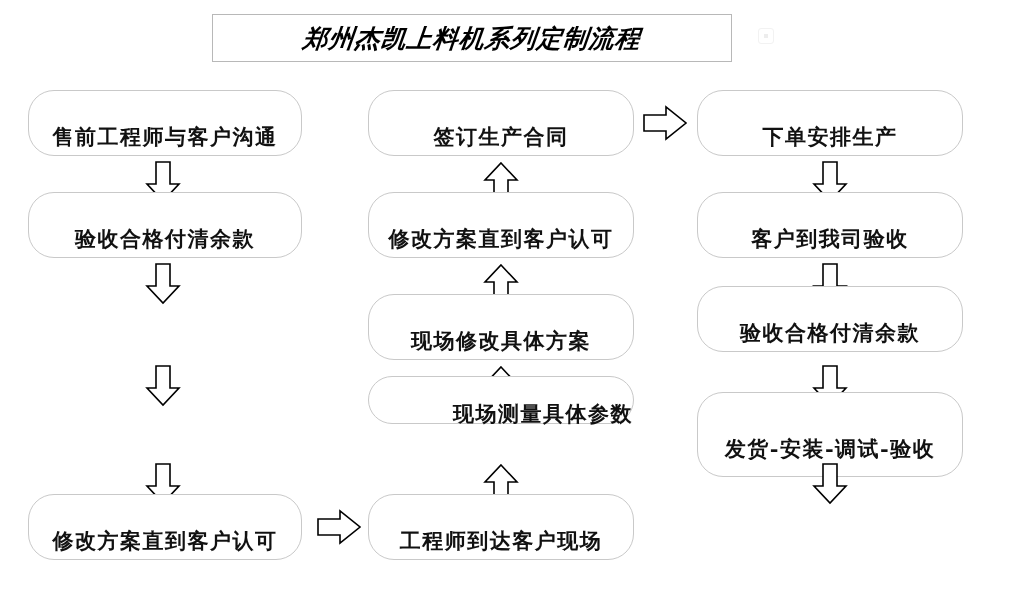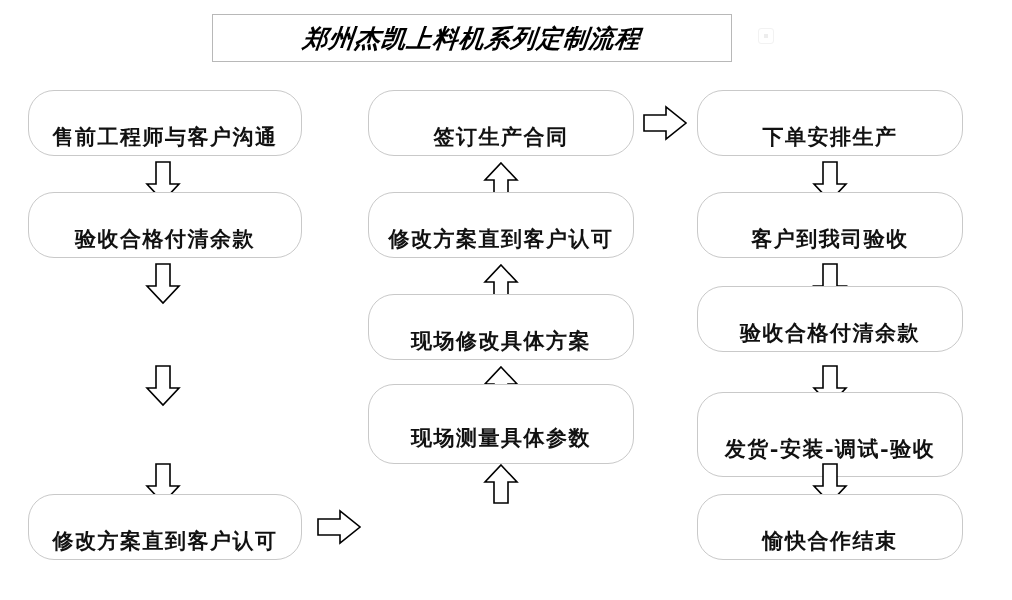--- a/index.html
+++ b/index.html
@@ -176,30 +176,33 @@
   <div class="node" style="left:368px; top:294px; width:266px; height:66px;">
     <span class="node-label">现场修改具体方案</span>
   </div>
 
   <div class="arrow" style="left:479px; top:364px;">
     <svg width="44" height="44" viewBox="0 0 44 44">
         <polygon points="22,3 38,20 29,20 29,41 15,41 15,20 6,20"></polygon>
       </svg>
   </div>
 
-  <div class="node" style="left:368px; top:384px; width:266px; height:80px;">
+  <div class="node" style="left:368px; top:376px; width:266px; height:48px;justify-content:flex-end;">
     <span class="node-label">现场测量具体参数</span>
   </div>
 
   <div class="arrow" style="left:479px; top:462px;">
     <svg width="44" height="44" viewBox="0 0 44 44">
         <polygon points="22,3 38,20 29,20 29,41 15,41 15,20 6,20"></polygon>
       </svg>
   </div>
 
+  <div class="node" style="left:368px; top:494px; width:266px; height:66px;">
+    <span class="node-label">工程师到达客户现场</span>
+  </div>
 
   <div class="arrow" style="left:642px; top:102px;">
     <svg width="48" height="42" viewBox="0 0 48 42">
         <polygon points="2,13 24,13 24,5 44,21 24,37 24,29 2,29"></polygon>
       </svg>
   </div>
 
   <div class="node" style="left:697px; top:90px; width:266px; height:66px;">
     <span class="node-label">下单安排生产</span>
   </div>
@@ -233,17 +236,14 @@
   <div class="node" style="left:697px; top:392px; width:266px; height:85px;">
     <span class="node-label">发货-安装-调试-验收</span>
   </div>
 
   <div class="arrow" style="left:808px; top:462px;">
     <svg width="44" height="44" viewBox="0 0 44 44">
         <polygon points="15,2 29,2 29,24 38,24 22,41 6,24 15,24"></polygon>
       </svg>
   </div>
 
-  <div class="node" style="left:697px; top:494px; width:266px; height:66px;">
-    <span class="node-label">愉快合作结束</span>
-  </div>
 
 </div>
 
 </body></html>

